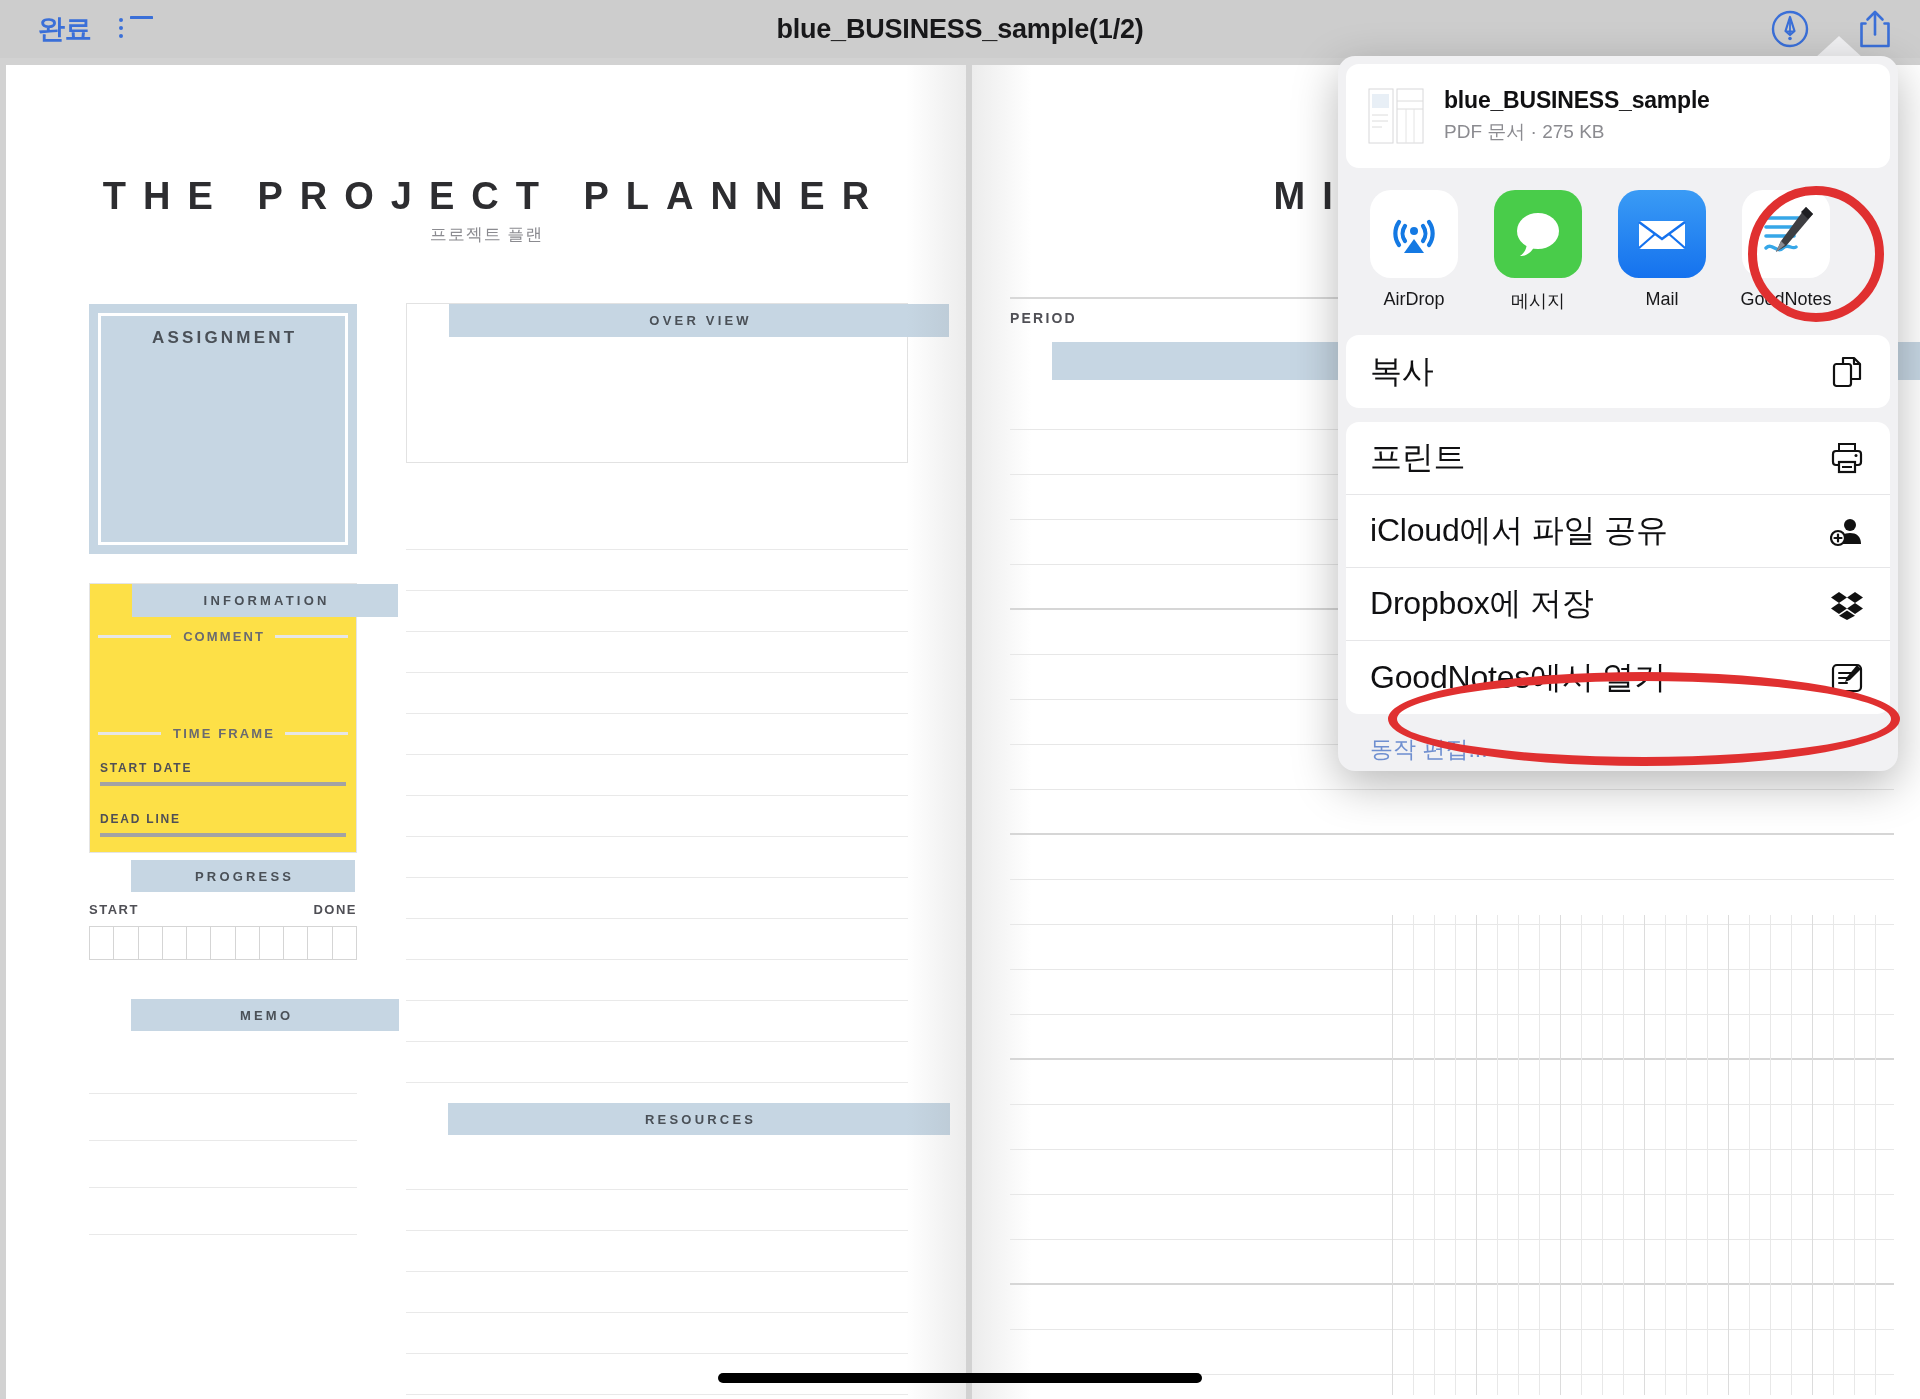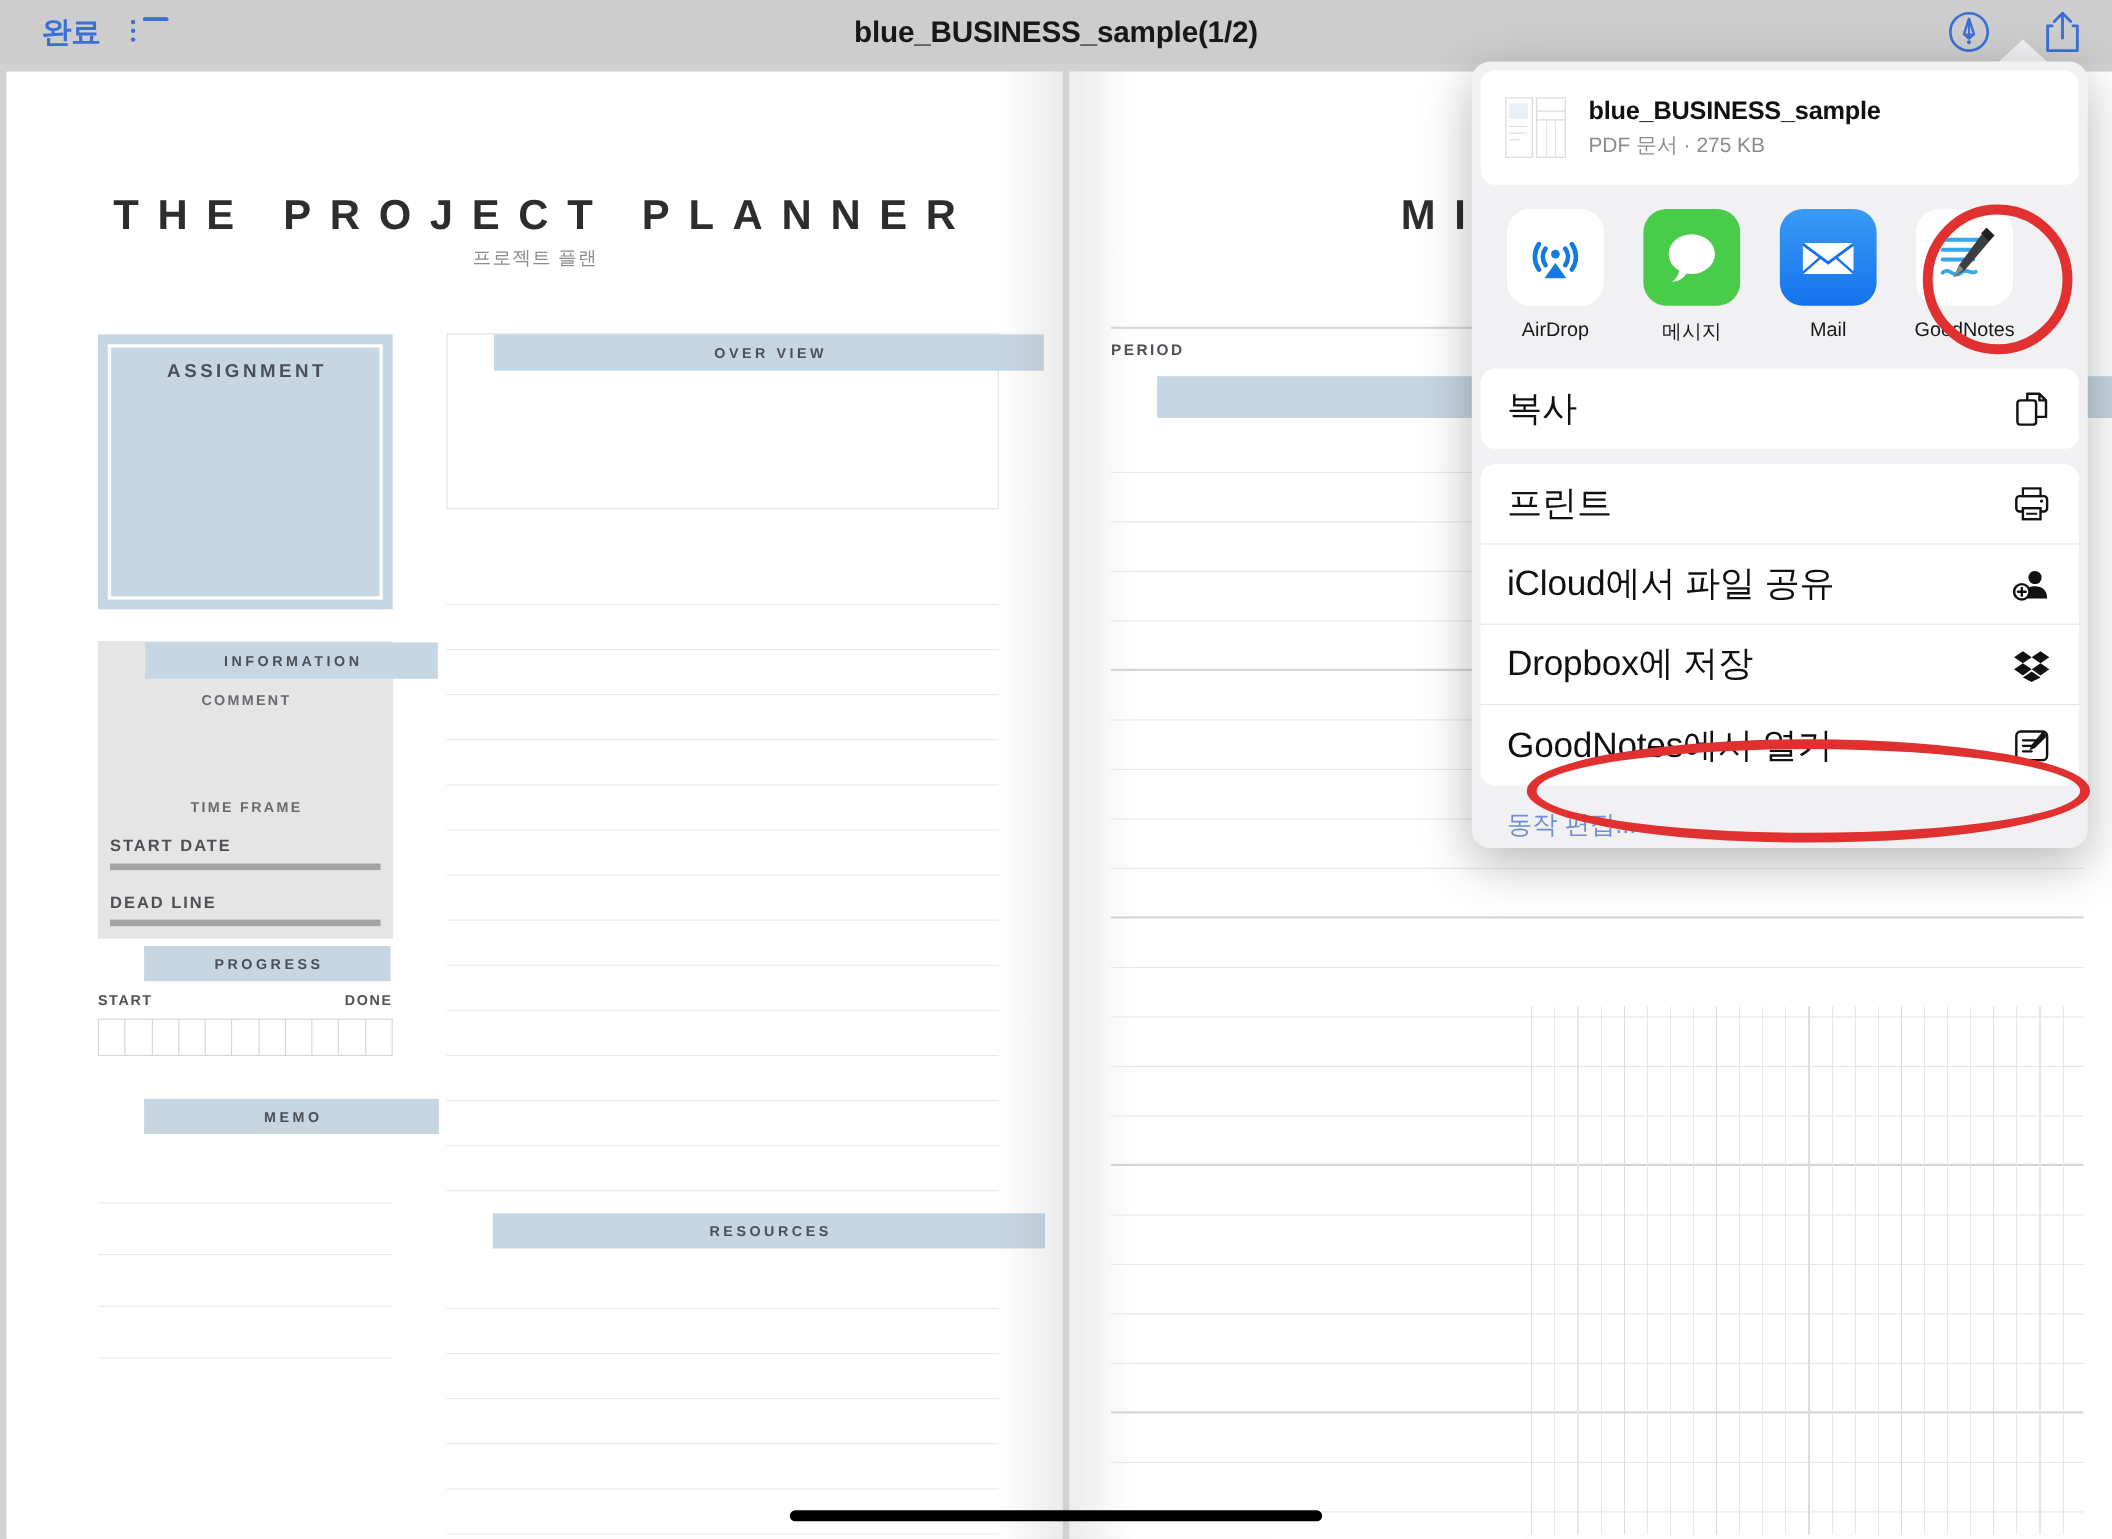--- a/index.html
+++ b/index.html
@@ -97,36 +97,36 @@
     border: 3px solid #ffffff;
   }
   #assignment-label {
     position: relative; margin-top: 24px;
     font-size: 17px; font-weight: 700; letter-spacing: 3.2px;
     color: #4a5057; text-indent: 3.2px;
   }
 
   #information-panel {
     position: absolute; left: 83px; top: 518px; width: 268px; height: 270px;
-    border: 1px solid #e4e4e4; background: #e5e5e5;
+    border: 1px solid #e4e4e4; background: #fde047;
   }
   #information-header { position: absolute; left: 0; top: 0; width: 100%; height: 33px; }
   .rule-label {
     position: absolute; left: 8px; right: 8px; height: 16px;
     display: flex; align-items: center; gap: 10px;
     font-size: 13px; font-weight: 700; letter-spacing: 2.1px; color: #6a6a70;
   }
   .rule-label .line { flex: 1; height: 3px; background: #e6e6e6; }
   .rule-label span { white-space: nowrap; text-indent: 2.1px; }
   #comment-label { top: 44px; }
   #timeframe-label { top: 141px; }
   .field-row {
     position: absolute; left: 10px; right: 10px;
-    border-bottom: 6px solid #a3a3a3; padding-bottom: 7px;
-    font-size: 15px; font-weight: 700; letter-spacing: 1.8px; color: #4f4f55;
+    border-bottom: 4px solid #a3a3a3; padding-bottom: 7px;
+    font-size: 12px; font-weight: 700; letter-spacing: 1.8px; color: #4f4f55;
   }
   #start-date-field { top: 177px; }
   #dead-line-field  { top: 228px; }
 
   #progress-header {
     position: absolute; left: 83px; top: 795px; width: 224px; height: 32px;
   }
   #progress-scale {
     position: absolute; left: 83px; top: 837px; width: 268px; height: 17px;
     display: flex; justify-content: space-between;

